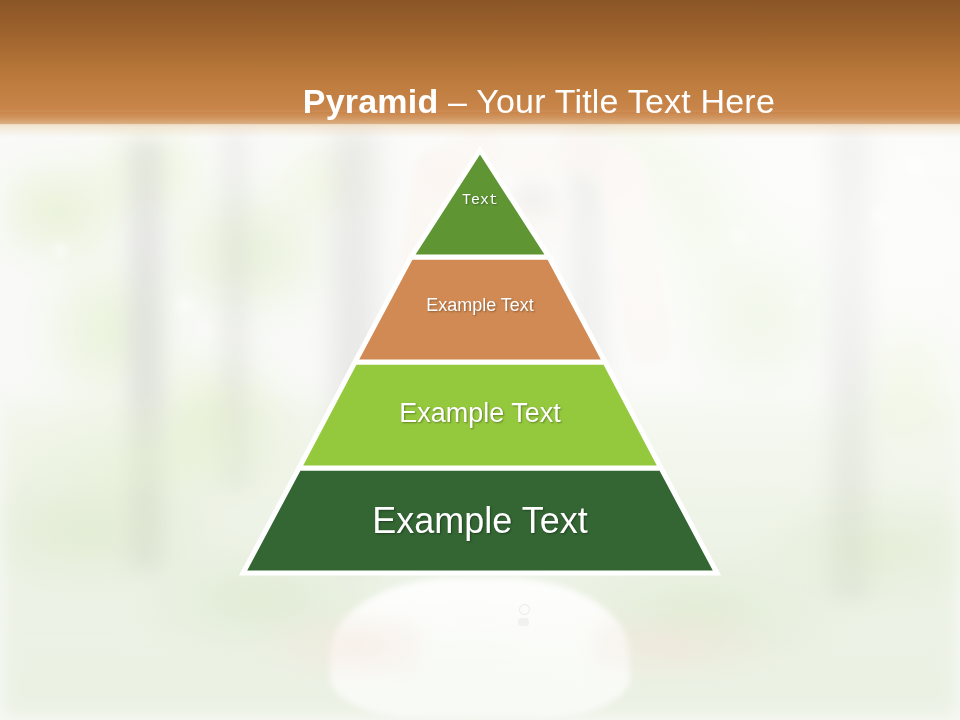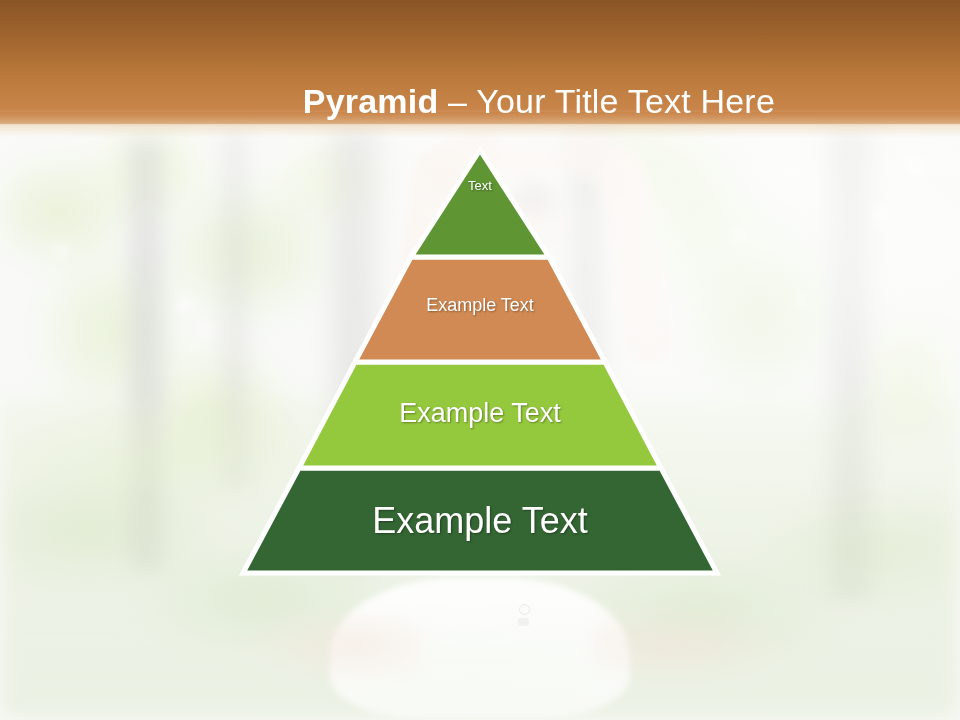--- a/index.html
+++ b/index.html
@@ -208,21 +208,21 @@
   .tier-label {
     position: absolute;
     width: 100%;
     text-align: center;
     color: #ffffff;
     text-shadow: 1px 1px 2px rgba(0,0,0,.35);
     pointer-events: none;
     white-space: nowrap;
     z-index: 6;
   }
-  .tier-label-1 { top: 178px;  font-size: 13px; }
+  .tier-label-1 { top: 192px;  font-size: 15px; font-family: Liberation Mono, monospace; }
   .tier-label-2 { top: 295px;  font-size: 18px; }
   .tier-label-3 { top: 398px;  font-size: 27px; }
   .tier-label-4 { top: 500px;  font-size: 36px; }
 </style>
 </head>
 <body>
 
 <div id="slide">
 
   <div class="photo-bg">

